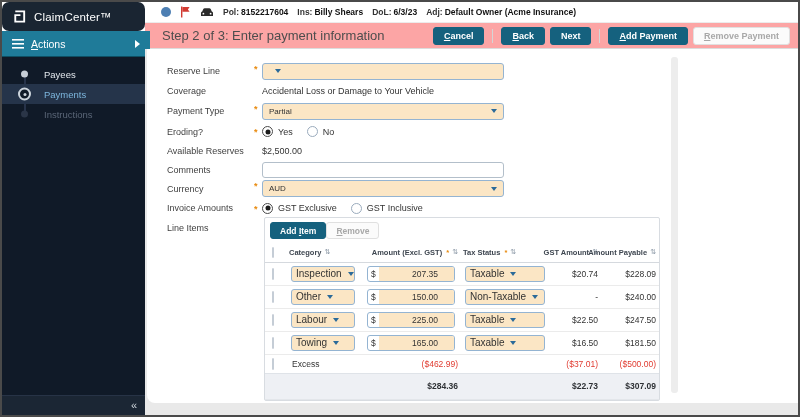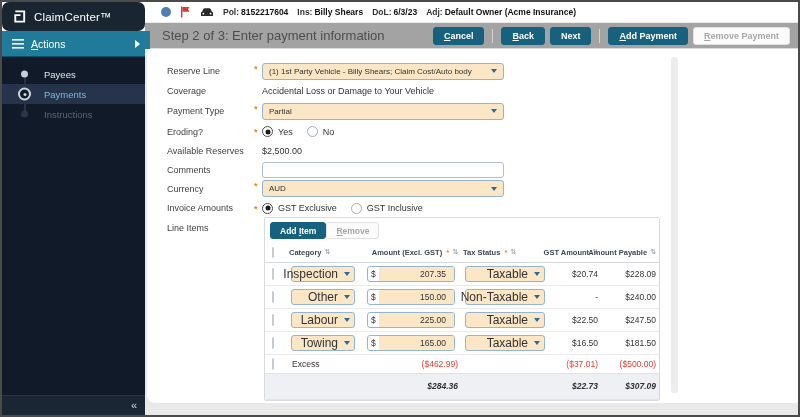--- a/index.html
+++ b/index.html
@@ -16,21 +16,21 @@
 
   
   .topbar { position:absolute; left:143px; top:0; right:0; height:21px; background:#fff;
             border-bottom:1px solid #ececec; display:flex; align-items:center; gap:9px; padding-left:16px; }
   .dot-ic { width:10px; height:10px; border-radius:50%; background:#4d7fb3; display:inline-block; }
   .info-item { font-size:8.5px; color:#222; white-space:nowrap; }
   .info-label { font-weight:700; color:#333; margin-right:2px; }
   .info-value { font-weight:700; color:#111; }
 
   
-  .titlebar { position:absolute; left:143px; top:21px; right:0; height:26px; background:#a3a3a3;
+  .titlebar { position:absolute; left:143px; top:21px; right:0; height:26px; background:#fca5a5;
               border-bottom:1px solid #dcdcdc; display:flex; align-items:center; padding:0 8px 0 17px; }
   .page-title { font-size:13px; color:#4d4d4d; flex:1; white-space:nowrap; }
   .btn-group { display:flex; align-items:center; gap:5px; }
   .btn { background:var(--button-bg,#15617e); color:#fff; font-size:9px; font-weight:700;
          border:1px solid var(--button-bg,#15617e); border-radius:3px; padding:3px 10px;
          font-family:inherit; cursor:pointer; white-space:nowrap; }
   .btn u { text-decoration:underline; }
   .btn.disabled { background:#fbfbfb; color:#a8a8a8; border:1px solid #e0e0e0; cursor:default; }
   .btn-sep { width:1px; height:14px; background:#d5d5d5; margin:0 3px; }
 
@@ -109,34 +109,34 @@
   .th { display:flex; align-items:center; gap:3px; white-space:nowrap; cursor:pointer; }
   .th.right { justify-content:flex-end; padding-right:5px; }
   .th .hreq { color:var(--required,#e8890c); margin-left:1px; }
   .sort { font-family:"DejaVu Sans", sans-serif; font-size:7px; color:#8a97a5; font-weight:400; }
 
   .trow { height:23px; border-bottom:1px solid #ebebeb; font-size:8.5px; color:#333; }
   .cb { width:10px; height:10px; border:1px solid #c5cdd6; background:#f0f2f4; border-radius:2px;
         margin-left:7px; cursor:pointer; }
   .cell-sel { width:64px; height:16px; margin-left:2px; background:var(--field-fill,#fbe6c5);
               border:1px solid var(--field-border,#94b4d2); border-radius:3px; display:flex;
-              align-items:center; justify-content:flex-end; padding:4px 4px; font-size:12px;
+              align-items:center; justify-content:flex-start; padding:4px 4px; font-size:10px;
               color:#333; cursor:pointer; white-space:nowrap; }
   .cell-sel.tax { width:80px; }
   .amt-group { display:flex; align-items:center; width:88px; height:16px; border:1px solid var(--field-border,#94b4d2);
                border-radius:3px; background:#fff; overflow:hidden; }
   .dollar { padding:0 3px; font-size:8.5px; color:#333; flex:none; }
   .amt-in { flex:1; height:100%; background:var(--field-fill,#fbe6c5); display:flex; align-items:center;
-            justify-content:flex-end; padding:0 8px; font-size:8.5px; color:#333; cursor:text; }
+            justify-content:flex-end; padding:0 16px; font-size:8.5px; color:#333; cursor:text; }
   .c-right { text-align:right; padding-right:5px; }
   .excess-row { height:20px; border-bottom:1px solid #dfe3e8; font-size:8.5px; }
   .excess-label { padding-left:3px; color:#333; }
   .neg { color:var(--negative,#e03b30); }
   .totals-row { height:27px; background:#eef0f4; font-size:8.5px; font-weight:700; color:#2e3135;
-                border-bottom:1px solid #e3e6ea;font-style:italic; }
+                border-bottom:1px solid #e3e6ea; }
   .tfooter { flex:1; background:#fff; }
 
   
   .ic { display:inline-block; line-height:0; }
 </style>
 </head>
 <body>
 
 <div class="window">
 
@@ -228,21 +228,20 @@
 
       <div class="scroll-track"></div>
 
       <div class="form">
 
         <div class="form-row h20">
           <div class="flabel">Reserve Line</div>
           <div class="fval">
             <span class="req">*</span>
             <div class="sel">
-              <span>(1) 1st Party Vehicle - Billy Shears; Claim Cost/Auto body</span>
               <span class="caret"></span>
             </div>
           </div>
         </div>
 
         <div class="form-row h20">
           <div class="flabel">Coverage</div>
           <div class="fval">
               <span class="static-val">Accidental Loss or Damage to Your Vehicle</span>
             </div>

